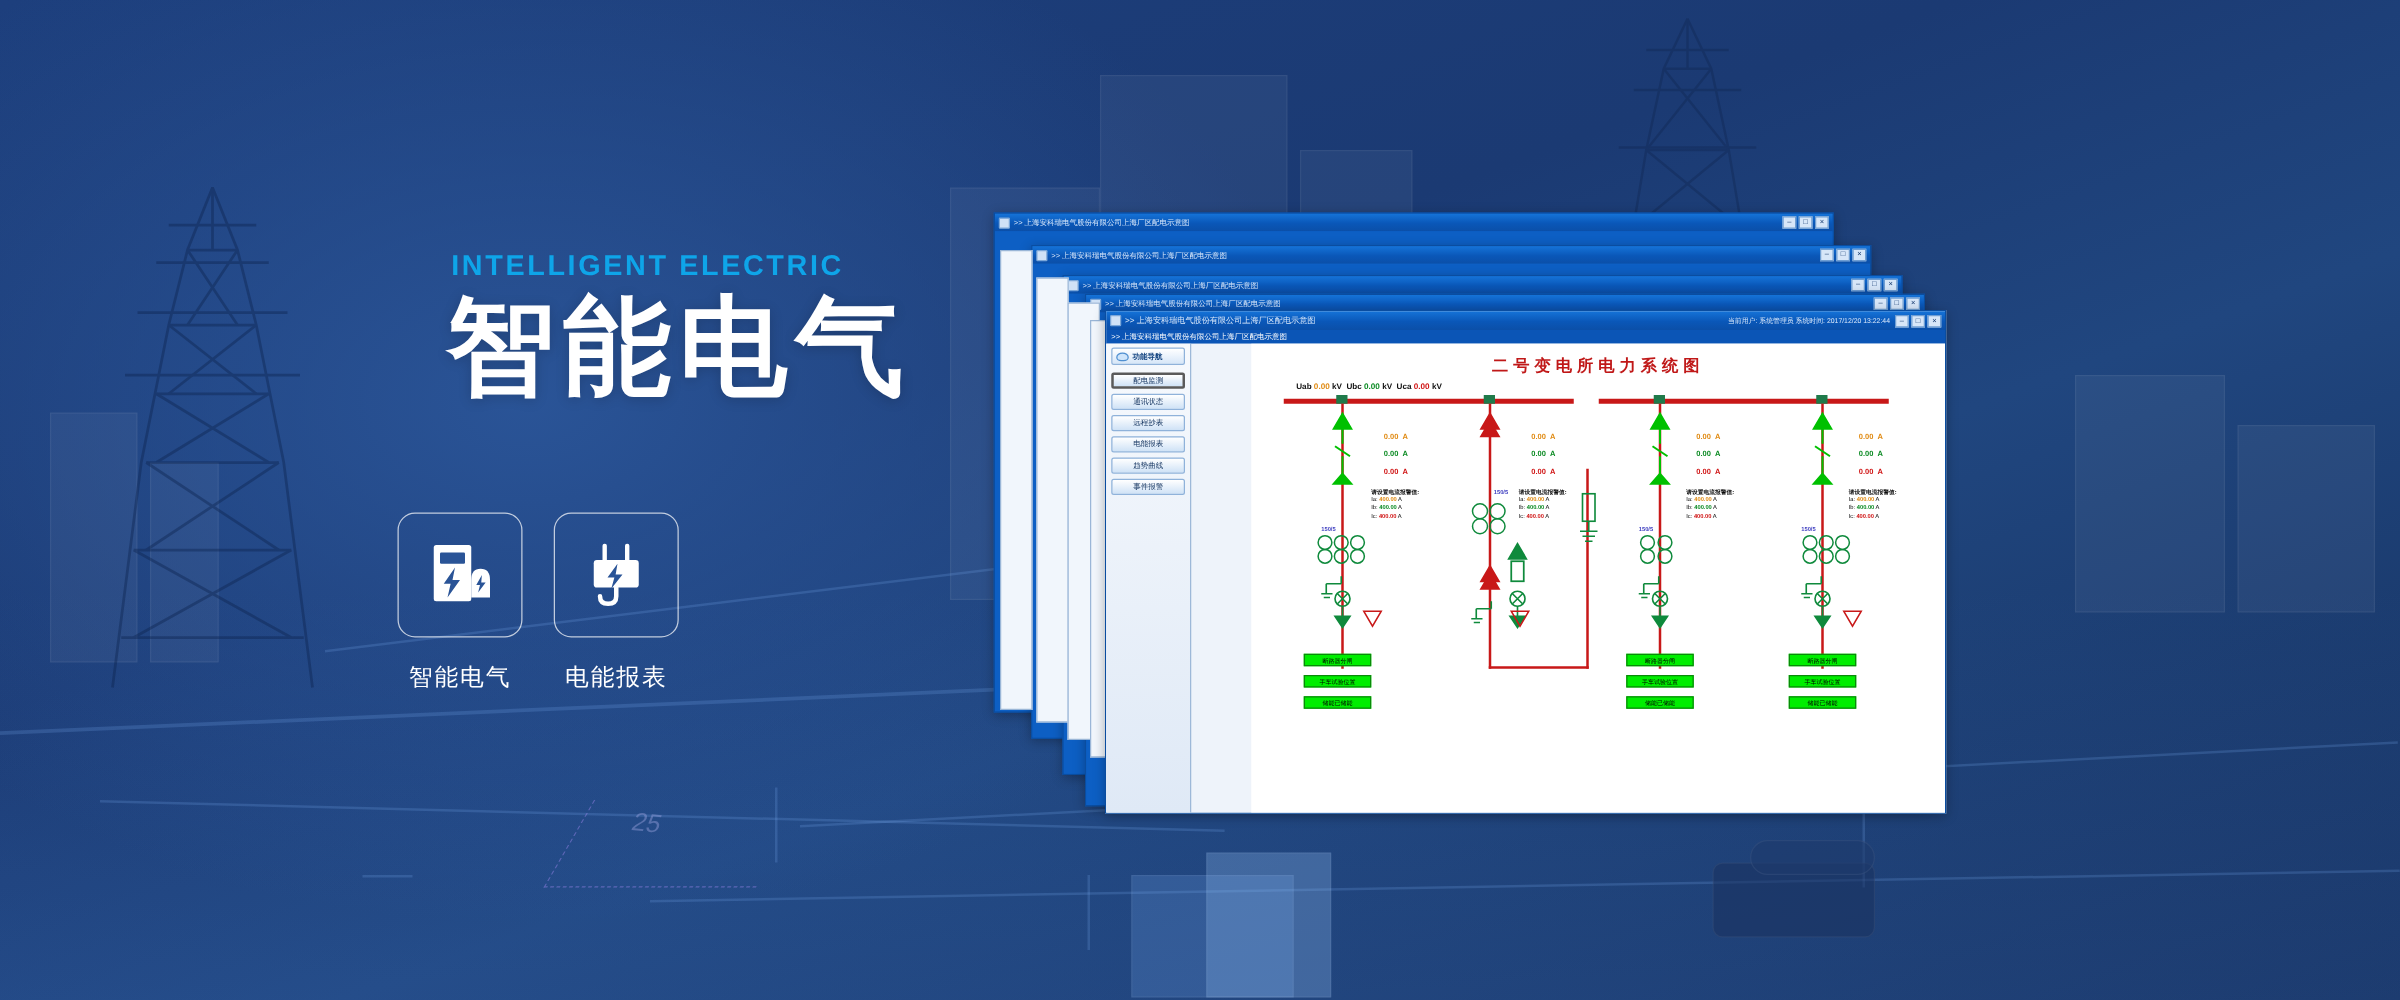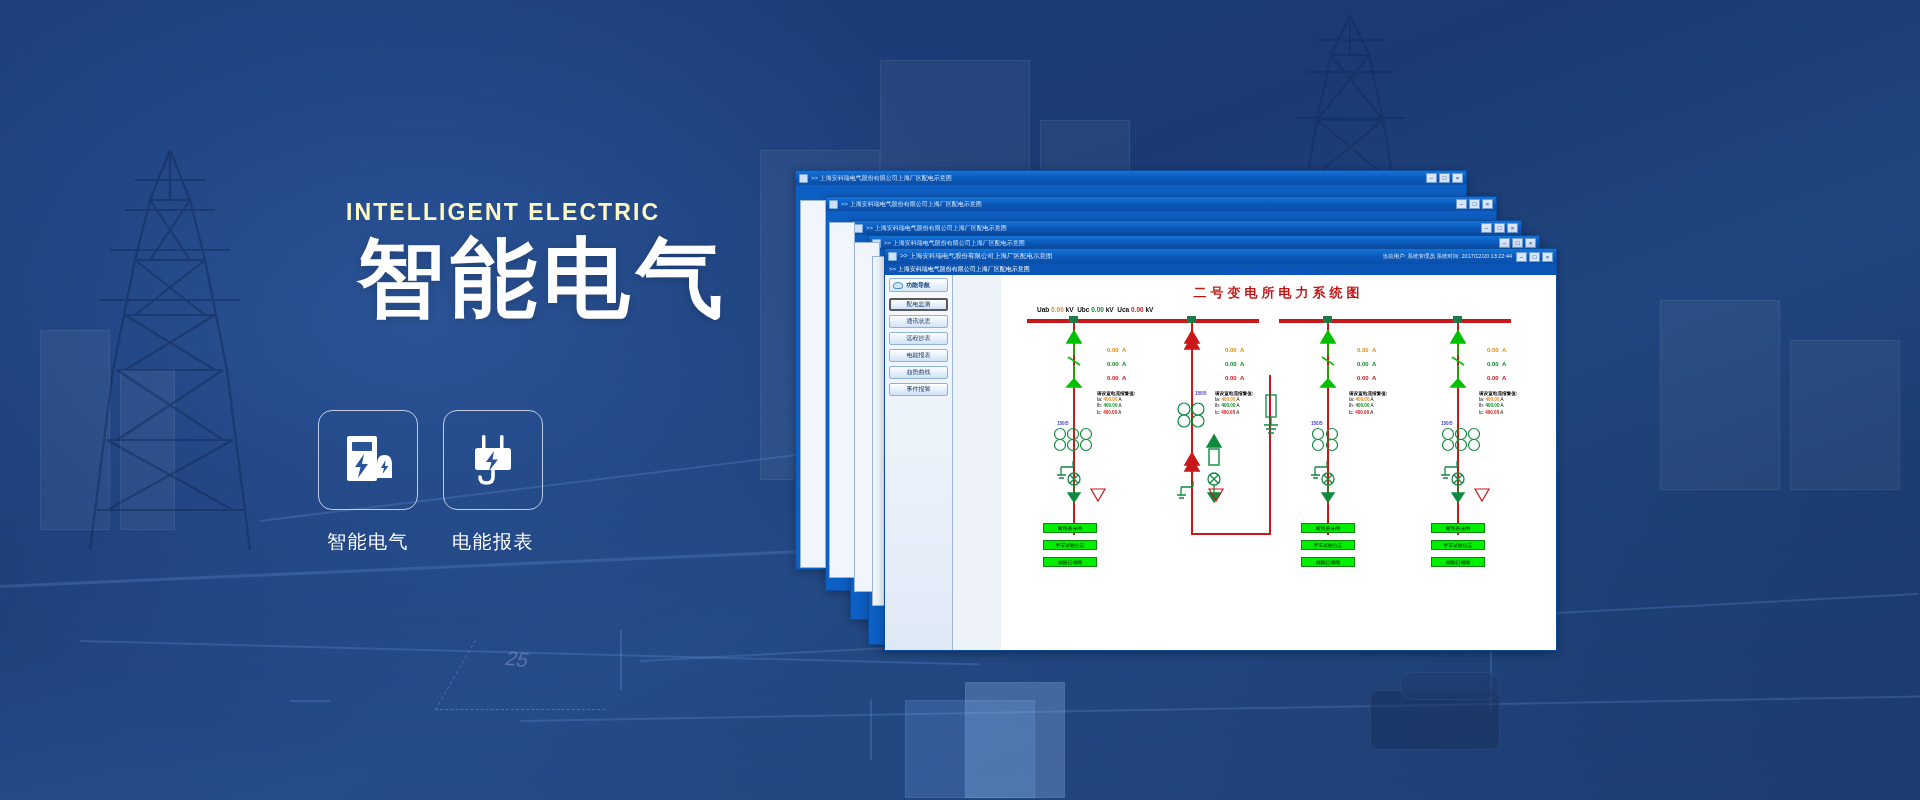--- a/index.html
+++ b/index.html
@@ -22,23 +22,23 @@
   
   #plane {
     position:absolute; left:0; bottom:0; width:1920px; height:330px;
     background:linear-gradient(180deg, rgba(60,110,190,.0) 0%, rgba(60,110,190,.18) 100%);
   }
   
   .pylon { position:absolute; opacity:.5; }
   
   #leftPane { position:absolute; left:0; top:0; width:780px; height:800px; }
   #subtitle {
-    position:absolute; left:346px; top:199px;
+    position:absolute; left:361px; top:199px;
     font-size:23px; font-weight:bold; letter-spacing:2.1px;
-    color:#fef9c3;
+    color:#0ea5e9;
   }
   #headline {
     position:absolute; left:357px; top:232px;
     font-size:87px; font-weight:bold; letter-spacing:6px;
     color:#ffffff; line-height:1.05;
     text-shadow:0 2px 10px rgba(0,0,0,.18);
   }
   
   .feature { position:absolute; text-align:center; width:140px; }
   .feat-box {

